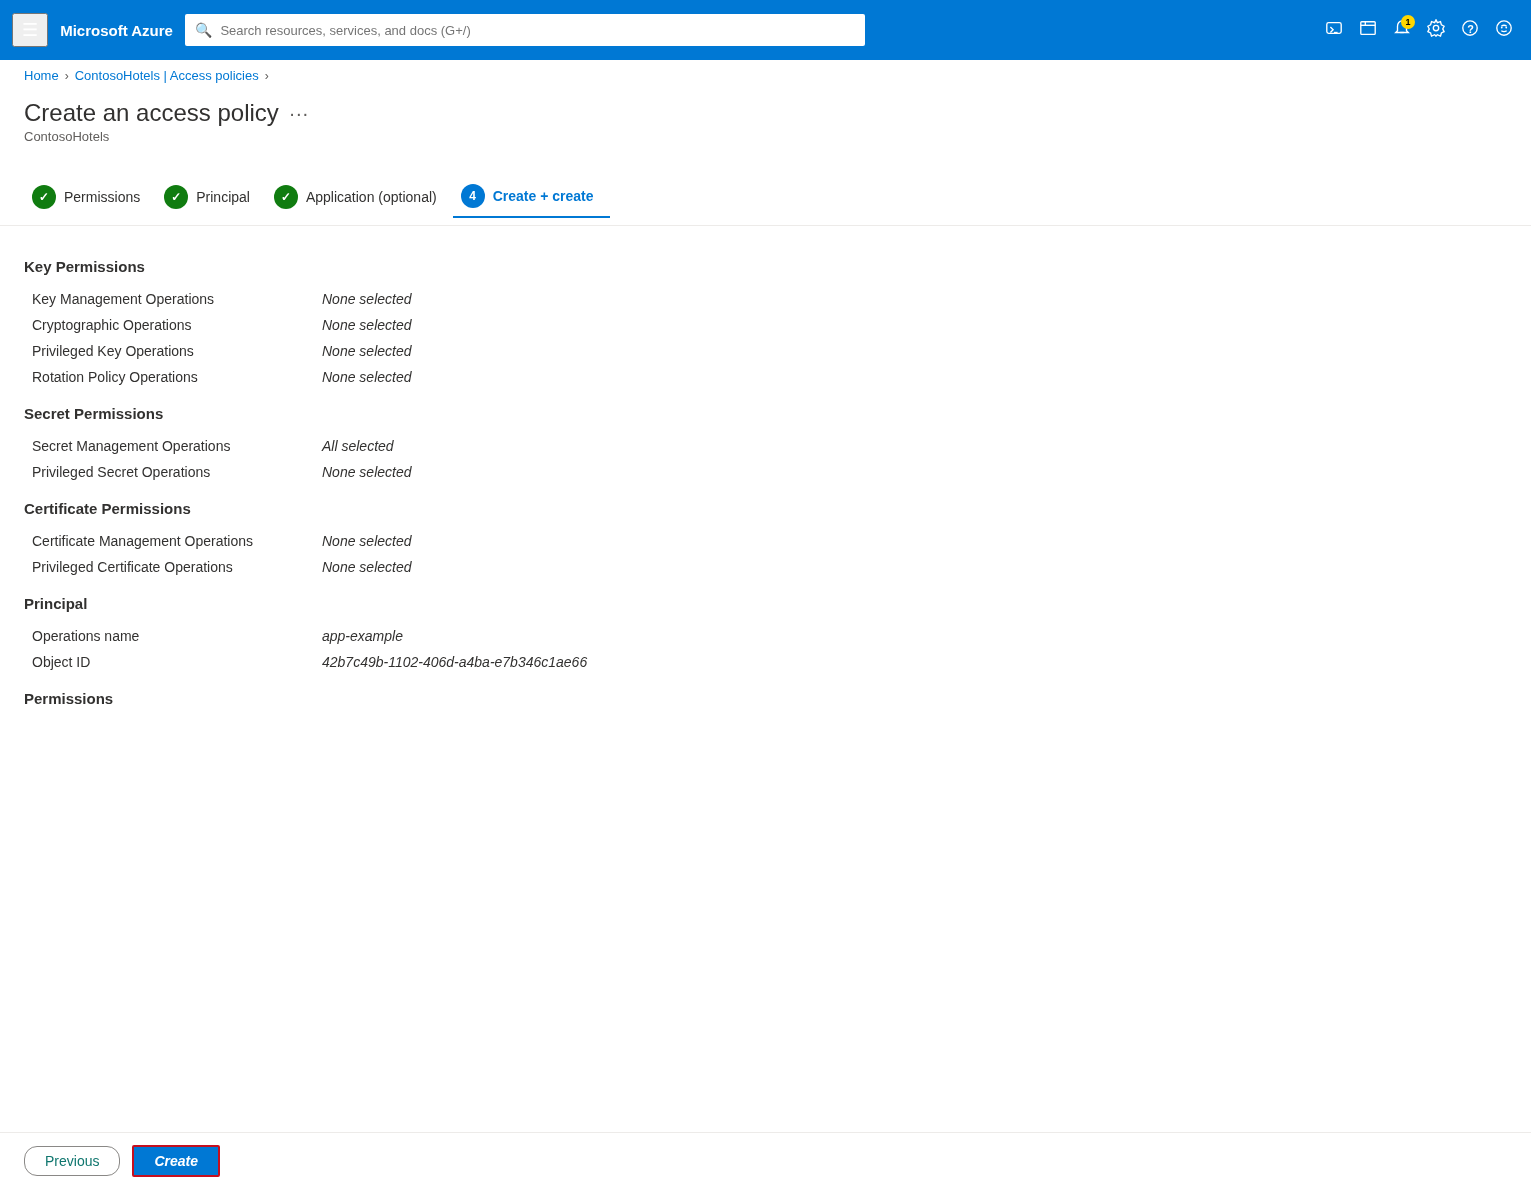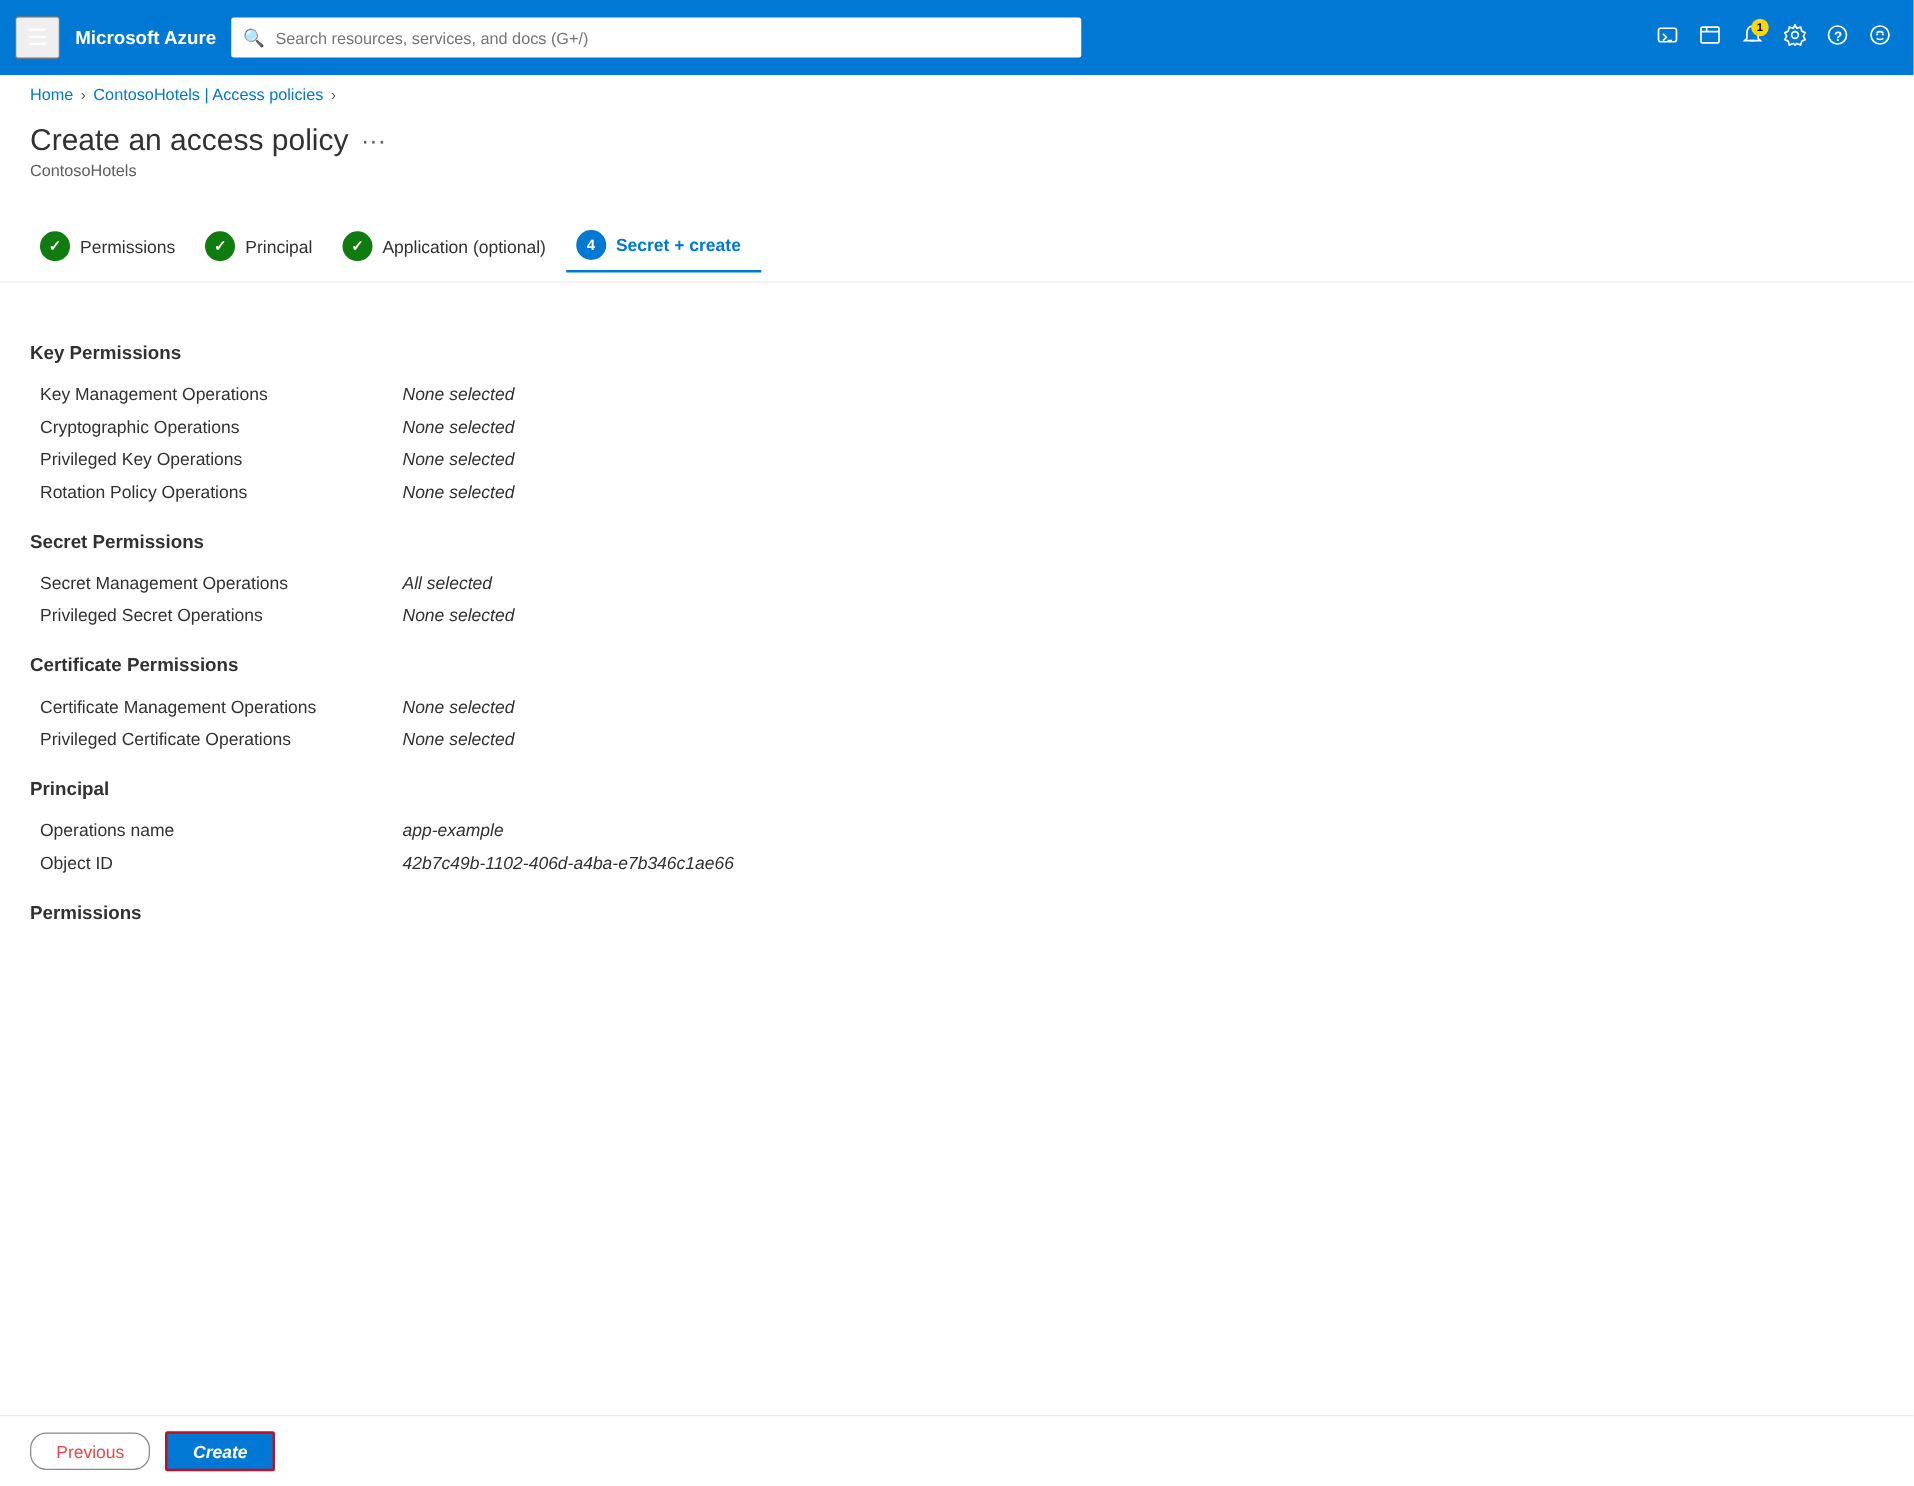--- a/index.html
+++ b/index.html
@@ -186,41 +186,41 @@
       color: #323130;
     }
     .data-value {
       font-size: 14px;
       color: #323130;
       font-style: italic;
     }
 
     .section-divider {
       margin-bottom: 20px;
-      margin-top: 24px;
+      margin-top: 8px;
     }
 
     
     .footer {
       position: fixed;
       bottom: 0;
       left: 0;
       right: 0;
       background: #fff;
       border-top: 1px solid #edebe9;
       padding: 12px 24px;
       display: flex;
       align-items: center;
       gap: 12px;
     }
     .btn-secondary {
       padding: 6px 20px;
       background: #fff;
       border: 1px solid #8a8886;
-      color: #ef4444;
+      color: #0f766e;
       font-size: 14px;
       cursor: pointer;
       border-radius: 13px;
     }
     .btn-primary {
       padding: 6px 20px;
       background: #0078d4;
       border: 2px solid #c50f1f;
       color: #fff;
       font-size: 14px;
@@ -312,21 +312,21 @@
   <div class="wizard-step">
     <div class="step-circle complete">✓</div>
     <span class="step-label">Principal</span>
   </div>
   <div class="wizard-step">
     <div class="step-circle complete">✓</div>
     <span class="step-label">Application (optional)</span>
   </div>
   <div class="wizard-step active">
     <div class="step-circle current">4</div>
-    <span class="step-label">Secret + create</span>
+    <span class="step-label">Create + create</span>
   </div>
 </div>
 
 <div class="main-content">
 
   <div class="section-divider">
     <div class="section-title">Key Permissions</div>
     <div class="data-row">
       <span class="data-label">Key Management Operations</span>
       <span class="data-value">None selected</span>

